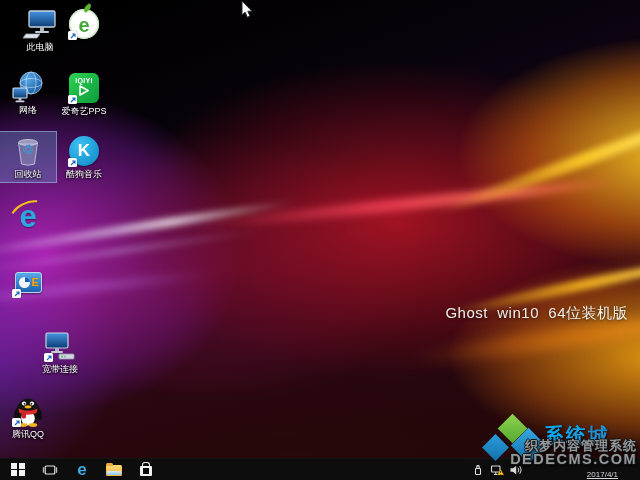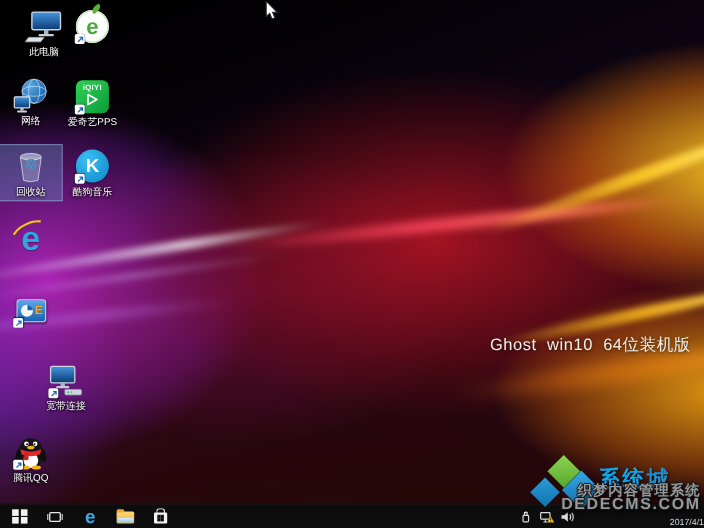--- a/index.html
+++ b/index.html
@@ -111,21 +111,21 @@
   .edge-e { font-size:17px; font-weight:bold; color:#3fabe4; line-height:1; }
   .folder { width:16px; height:11px; position:relative; background:linear-gradient(#ffd977,#eeb13f); border-radius:1.5px; margin-top:2px; }
   .folder::before { content:""; position:absolute; top:-2.5px; left:0; width:7px; height:3px; background:#e9a93a; border-radius:1.5px 1.5px 0 0; }
   .folder::after  { content:""; position:absolute; left:1px; bottom:1px; width:14px; height:4.5px; background:linear-gradient(#d8ecfb,#8ec7f0); border-radius:1px; }
   .bag { width:12px; height:10px; background:#f2f2f2; border-radius:1px; position:relative; display:flex; align-items:center; justify-content:center; margin-top:3px; }
   .bag::before { content:""; position:absolute; top:-4.5px; width:6px; height:5px; border:1.3px solid #f2f2f2; border-bottom:none; border-radius:3px 3px 0 0; }
   .bag-logo { display:grid; grid-template-columns:2.6px 2.6px; grid-template-rows:2.6px 2.6px; gap:0.9px; }
   .bag-logo div { background:#0d0d0d; }
   .tray { margin-left:auto; display:flex; align-items:center; gap:3px; padding-right:116px; }
   .tray-ic { width:16px; height:16px; display:flex; align-items:center; justify-content:center; cursor:pointer; }
-  .clock { position:absolute; right:0; bottom:1px; font-size:8px; color:#d5d9dd; z-index:21; cursor:pointer; }
+  .clock { position:absolute; right:22px; bottom:1px; font-size:8px; color:#d5d9dd; z-index:21; cursor:pointer;text-decoration:underline; }
 
   
   .watermark { position:absolute; right:0; bottom:2px; width:162px; height:64px; z-index:50; pointer-events:none; }
   .wm-d { position:absolute; transform:rotate(45deg); }
   .wm-d.green { left:24px; top:4px;  width:21px; height:21px; background:linear-gradient(135deg,#8fd352,#55a82d); }
   .wm-d.blue1 { left:8px;  top:24px; width:19px; height:19px; background:linear-gradient(135deg,#2a9cd8,#1272ad); }
   .wm-d.blue2 { left:38px; top:19px; width:25px; height:25px; background:linear-gradient(135deg,#35a9e2,#0e6ca8); }
   .wm-site { position:absolute; left:66px; top:8px; font-size:20px; font-weight:bold; letter-spacing:2px; white-space:nowrap;
              text-shadow:1px 1px 2px rgba(0,0,0,0.7); }
   .wm-site .p1 { color:#0ea5e9; }

